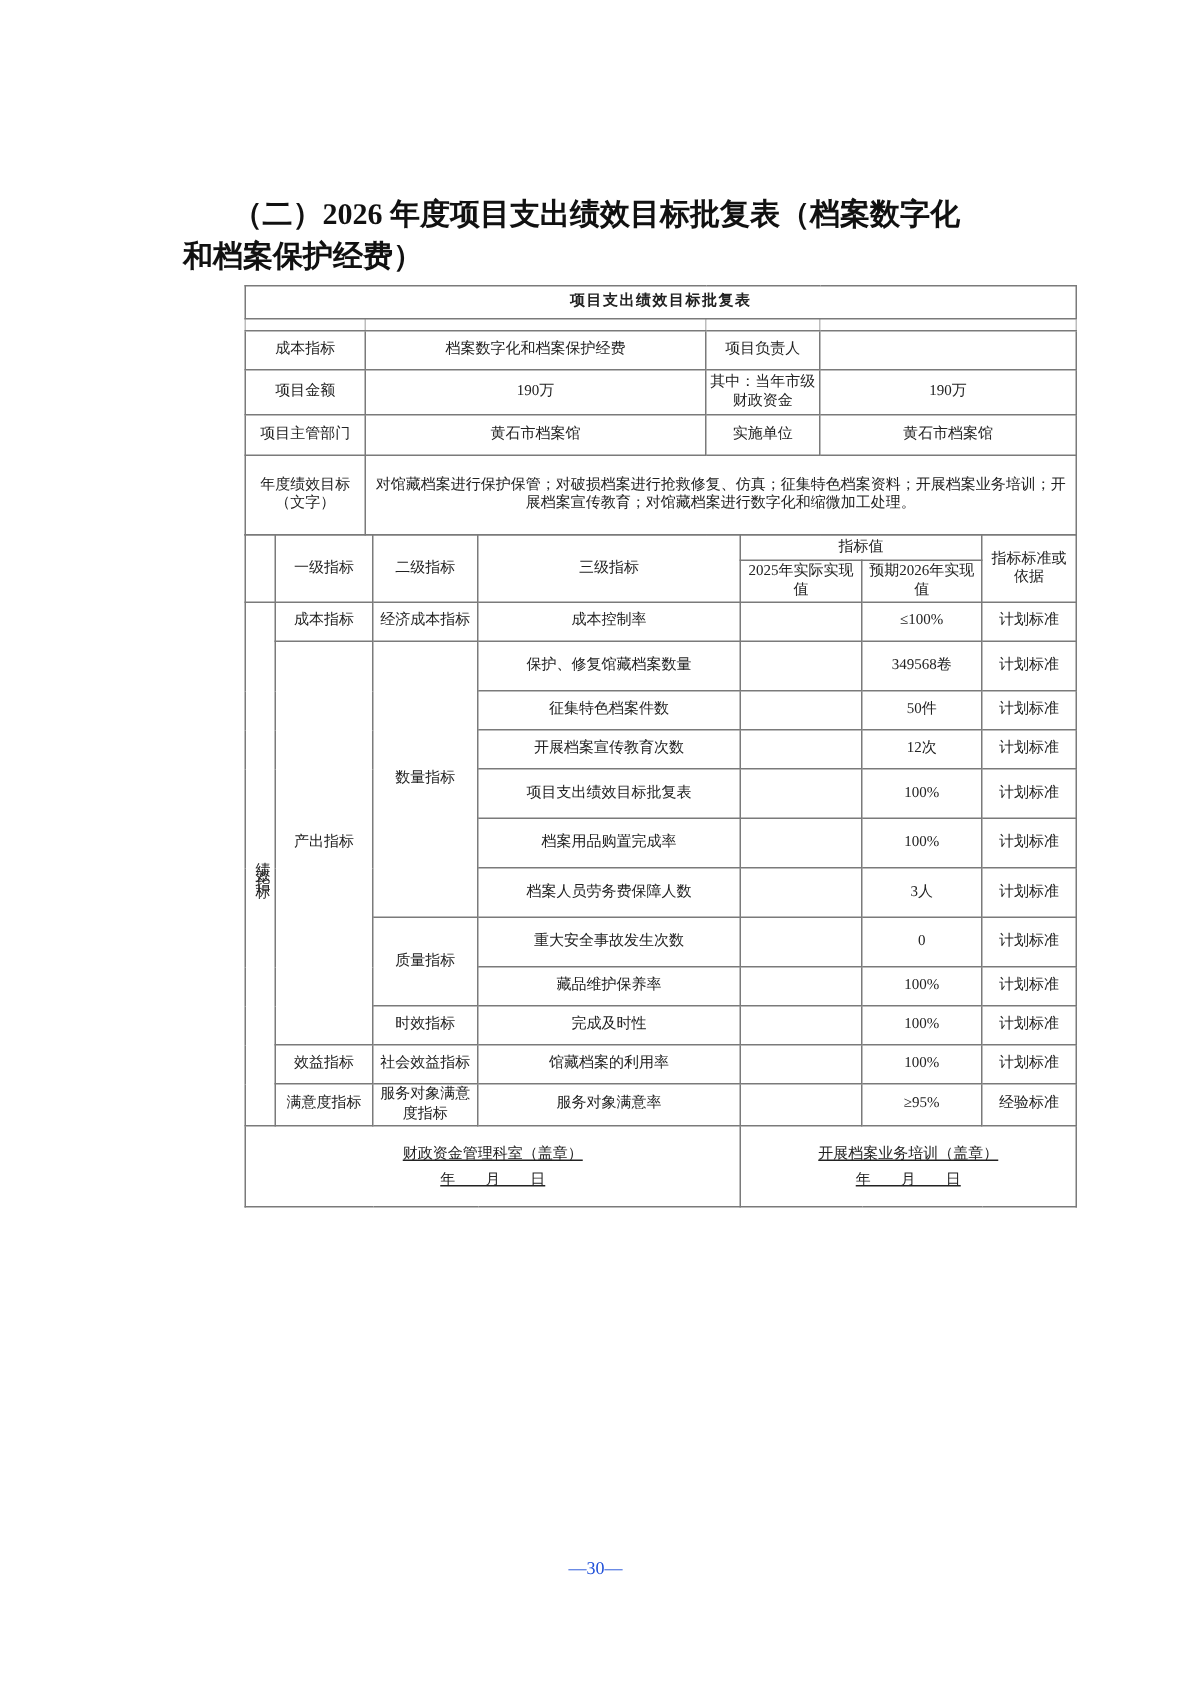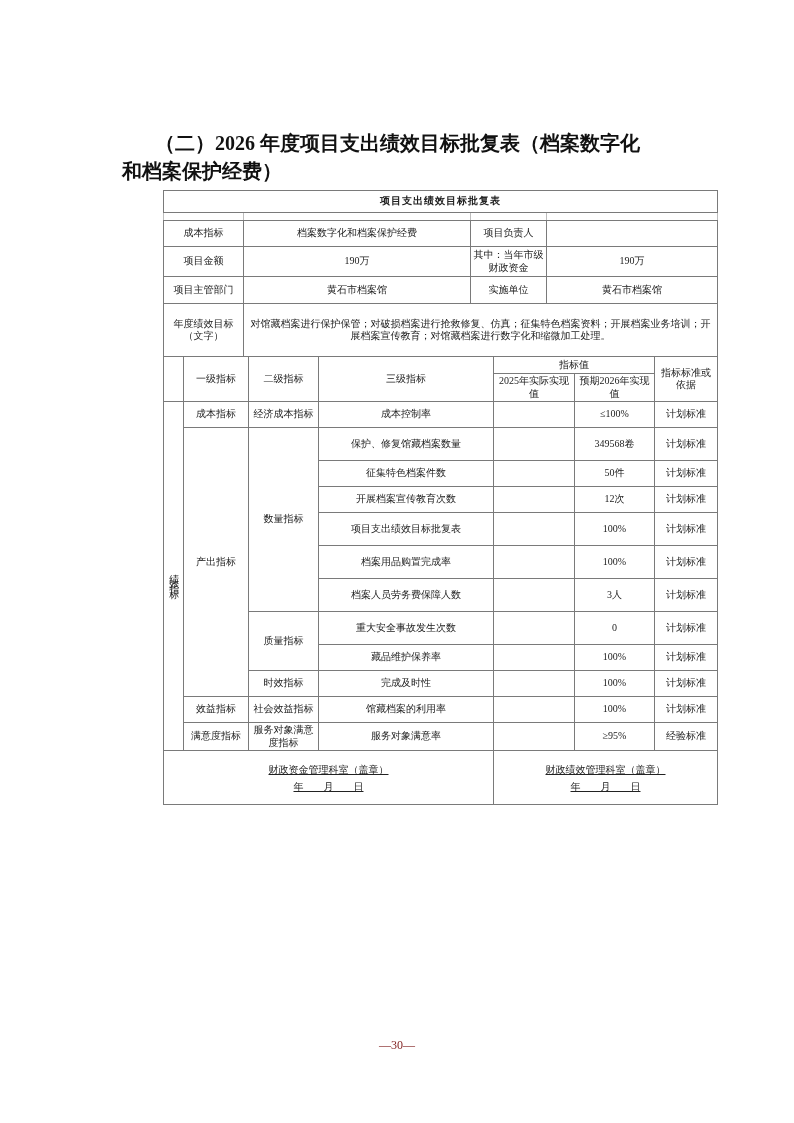--- a/index.html
+++ b/index.html
@@ -94,21 +94,21 @@
   tr.sig td { height: 54px; text-decoration: underline; }
   .sig-inner { line-height: 1.7; }
 
   
   .page-number {
     position: absolute;
     left: 0; right: 0;
     top: 1038px;
     text-align: center;
     font-size: 12px;
-    color: #7f1d1d;
+    color: #1d4ed8;
   }
 </style>
 </head>
 <body>
 
 <div class="doc-heading">
   <span class="hl1">（二）2026 年度项目支出绩效目标批复表（档案数字化</span>
   <span class="hl2">和档案保护经费）</span>
 </div>
 
@@ -266,21 +266,21 @@
 
     <tr class="sig">
       <td colspan="4">
         <div class="sig-inner">
           <div>财政资金管理科室（盖章）</div>
           <div>年　　月　　日</div>
         </div>
       </td>
       <td colspan="3">
         <div class="sig-inner">
-          <div>财政绩效管理科室（盖章）</div>
+          <div>开展档案业务培训（盖章）</div>
           <div>年　　月　　日</div>
         </div>
       </td>
     </tr>
   </tbody>
     </table>
 </div>
 
 <div class="page-number">—30—</div>
 

